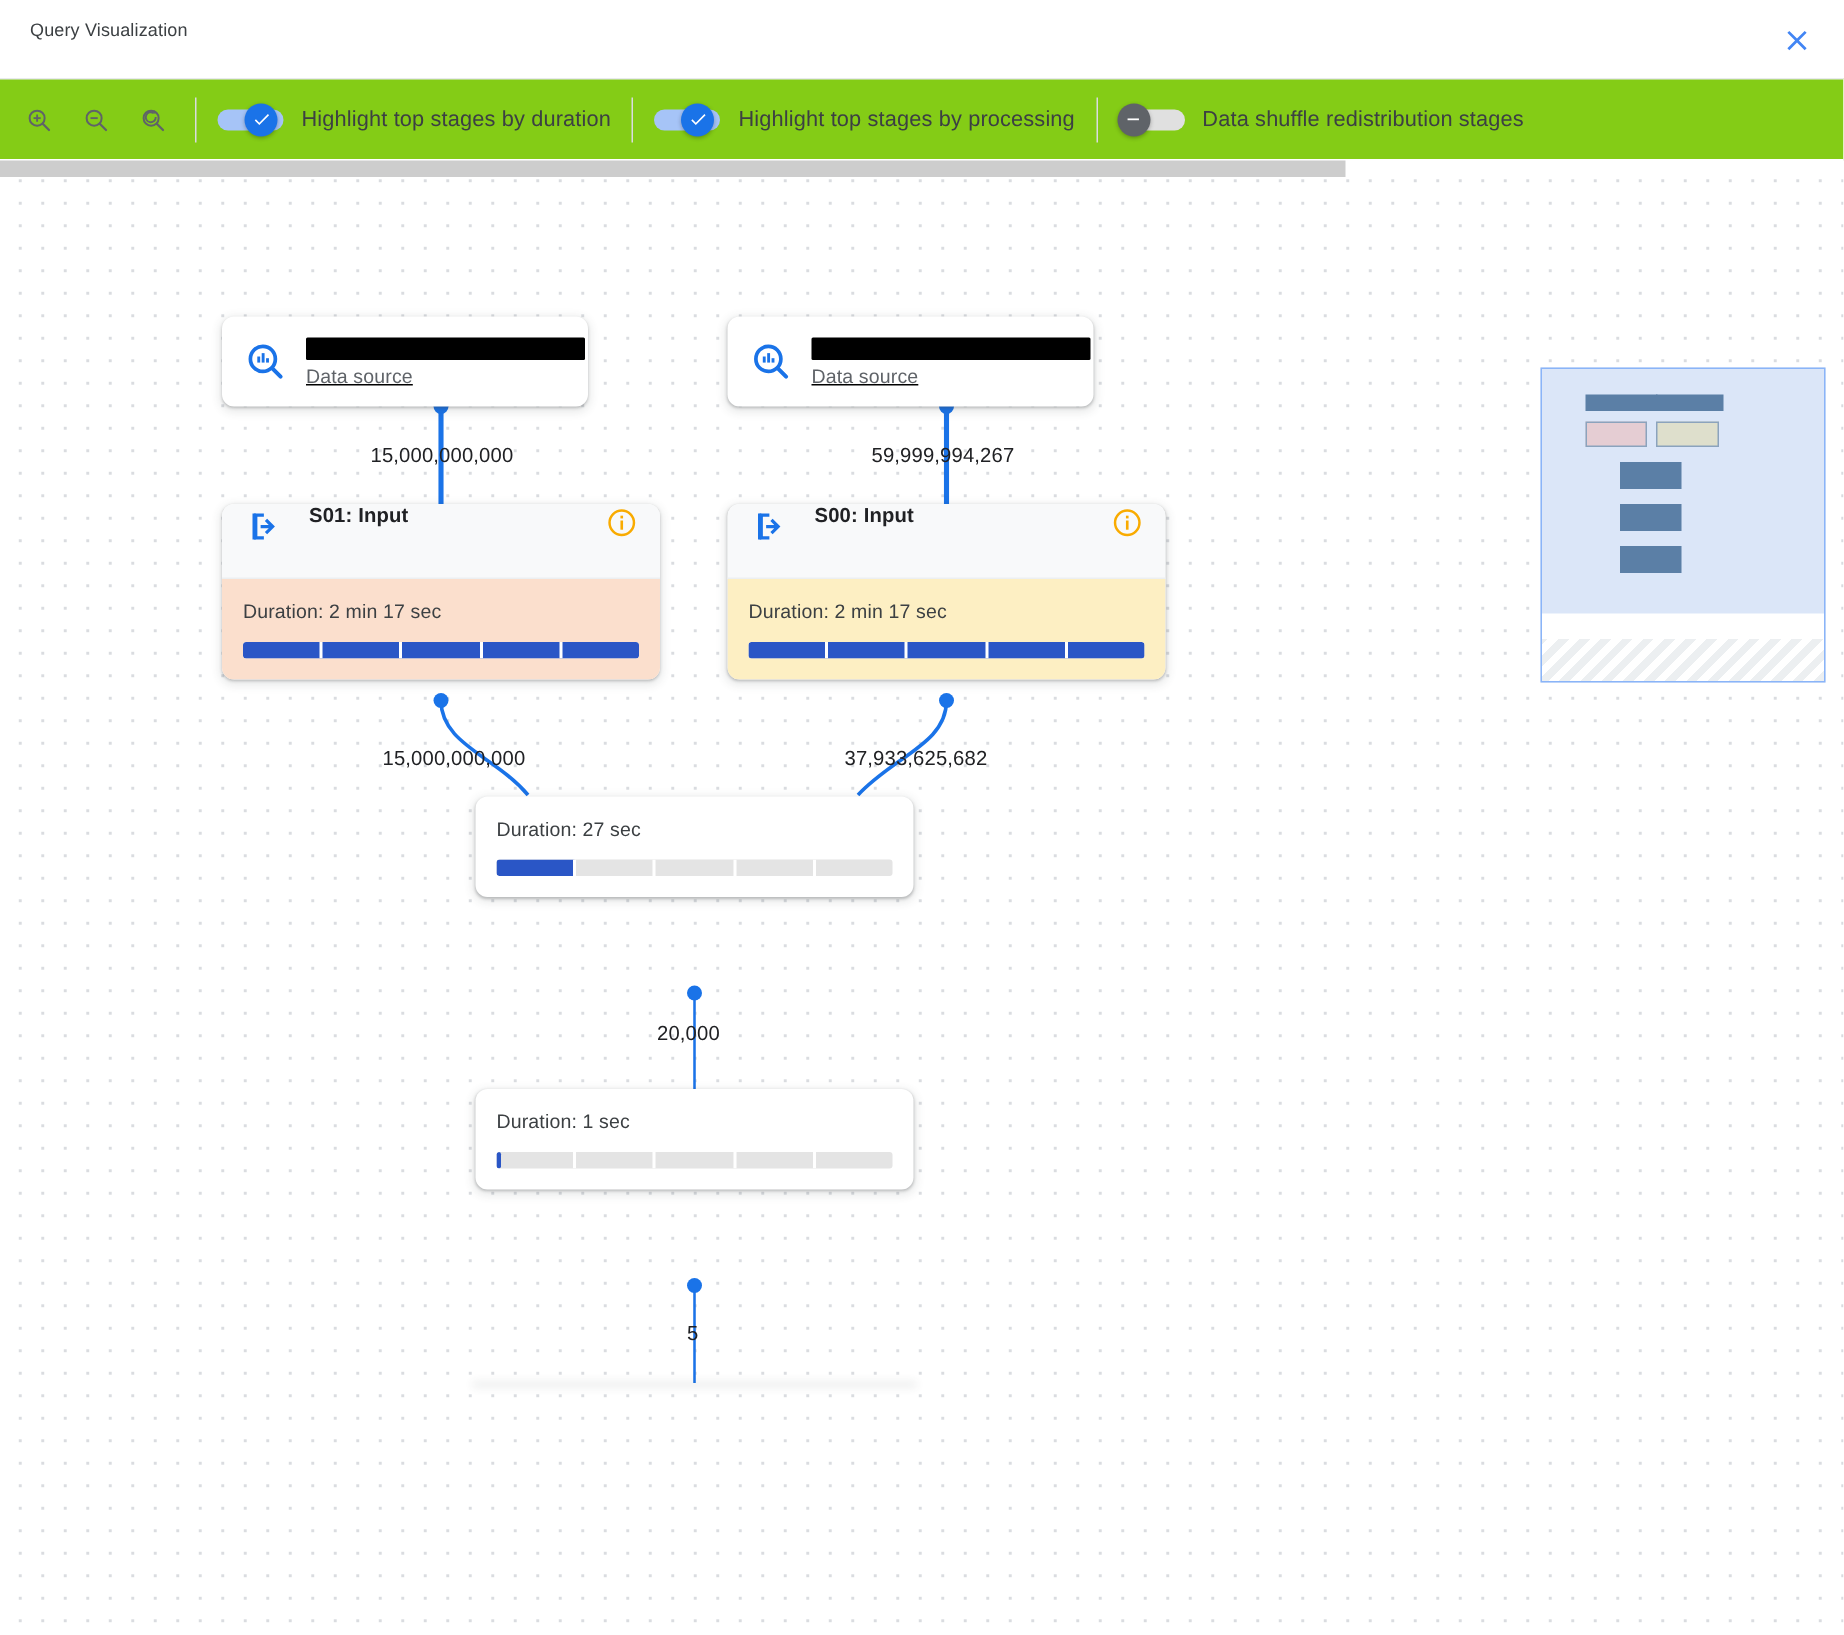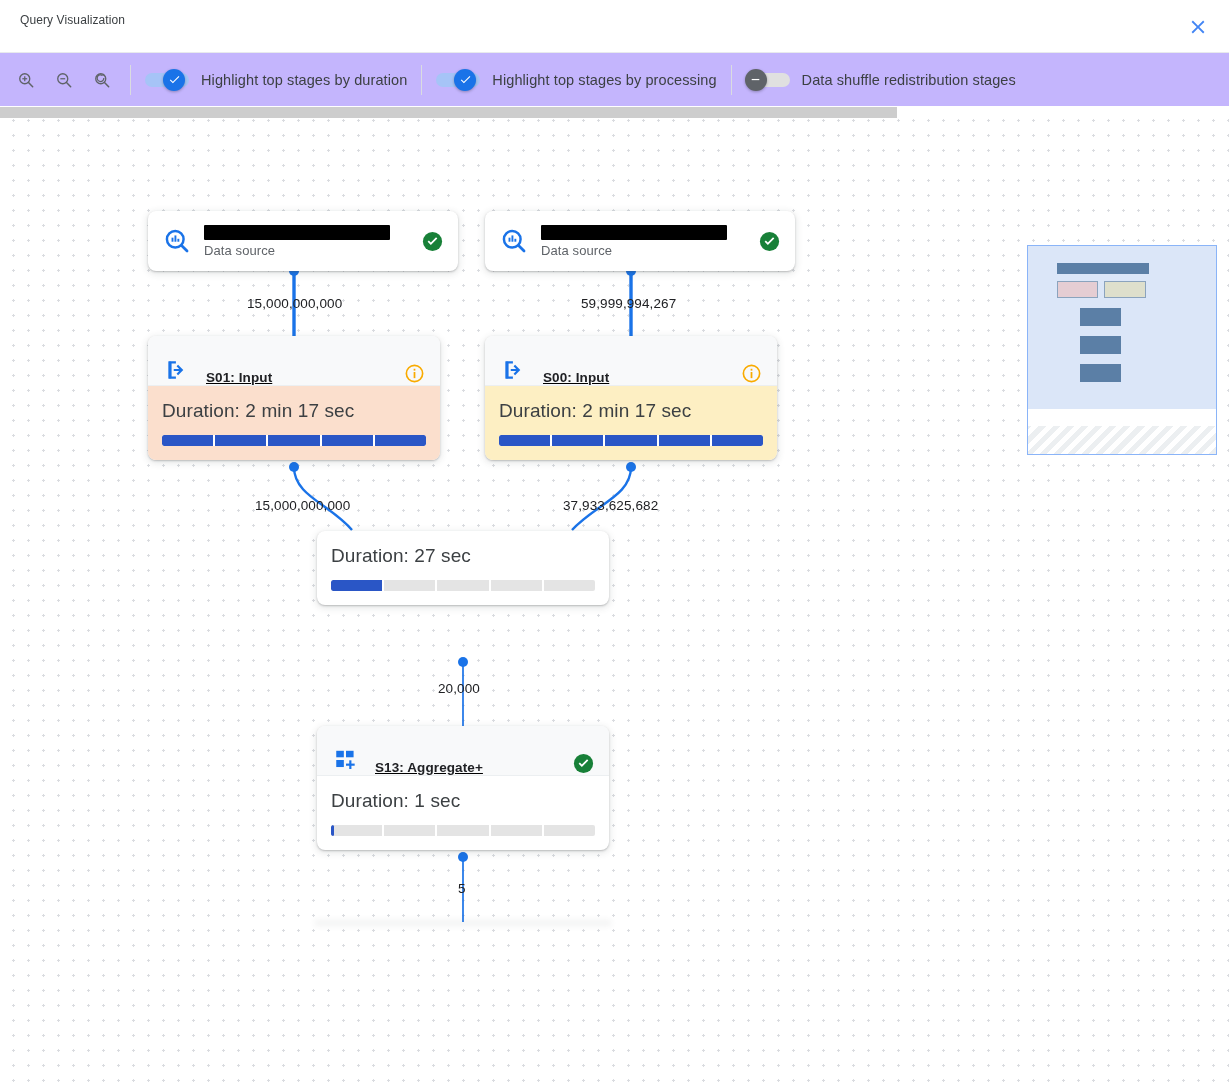--- a/index.html
+++ b/index.html
@@ -21,21 +21,21 @@
     font-size:12px;color:#3c4043;font-weight:400;letter-spacing:.1px;
   }
   .close-btn{
     position:absolute;right:14px;top:10px;width:34px;height:34px;
     display:flex;align-items:center;justify-content:center;cursor:pointer;
   }
 
   
   .toolbar{
     position:absolute;left:0;top:52px;width:1229px;height:53px;
-    background:#c4b5fd;border-top:1px solid #e8eaed;border-bottom:1px solid #e0e0e0;
+    background:#84cc16;border-top:1px solid #e8eaed;border-bottom:1px solid #e0e0e0;
     display:flex;align-items:center;
   }
   .zoom-group{display:flex;align-items:center;padding-left:12px;gap:10px;}
   .zoom-btn{
     width:28px;height:28px;display:flex;align-items:center;justify-content:center;
     cursor:pointer;border-radius:50%;
   }
   .tb-sep{width:1px;height:30px;background:#dadce0;margin:0 14px;}
   .toggle-item{display:flex;align-items:center;gap:12px;}
   .toggle-label{font-size:14.5px;color:#3c4043;white-space:nowrap;letter-spacing:.1px;}
@@ -81,33 +81,33 @@
   .node-head{
     display:flex;align-items:center;height:100%;padding:0 14px;box-sizing:border-box;
   }
   .node-ico{width:30px;height:30px;flex:none;display:flex;align-items:center;justify-content:center;}
   .node-title{
     flex:1;font-size:13.5px;color:#202124;font-weight:700;margin-left:14px;letter-spacing:.1px;
   }
   .node-status{width:24px;height:24px;flex:none;display:flex;align-items:center;justify-content:center;}
 
   
-  .ds-node{width:310px;height:60px;}
+  .ds-node{width:244px;height:60px;text-decoration:underline;}
   .ds-text{flex:1;margin-left:12px;display:flex;flex-direction:column;justify-content:center;}
   .ds-redact{height:15px;background:#000;border-radius:1px;}
   .ds-sub{font-size:13px;color:#5f6368;margin-top:3px;letter-spacing:.1px;}
 
   
   .st-node{width:292px;}
   .st-head{
-    height:50px;display:flex;align-items:flex-end;padding:0 14px;box-sizing:border-box;
-    background:#f8f9fa;border-bottom:1px solid #eceff1;text-decoration:underline;
+    height:50px;display:flex;align-items:flex-start;padding:0 14px;box-sizing:border-box;
+    background:#f8f9fa;border-bottom:1px solid #eceff1;
   }
   .st-body{padding:14px 14px 14px 14px;}
-  .st-dur{font-size:19px;color:#3c4043;margin-bottom:13px;letter-spacing:.1px;}
+  .st-dur{font-size:13px;color:#3c4043;margin-bottom:13px;letter-spacing:.1px;}
   .bar{
     position:relative;height:11px;border-radius:2px;background:#e4e4e4;overflow:hidden;
   }
   .bar .fill{position:absolute;left:0;top:0;height:11px;background:#2a56c6;border-radius:2px;}
   .bar .ticks{position:absolute;left:0;top:0;width:100%;height:11px;display:flex;}
   .bar .ticks i{flex:1;border-right:2px solid #fff;}
   .bar .ticks i:last-child{border-right:none;}
 
   
   .elabel{
@@ -368,38 +368,20 @@
             <i></i>
             <i></i>
             <i></i>
             <i></i>
           </div>
       </div>
     </div>
   </div>
 
   <div class="node st-node" style="left:317px;top:620px;">
-    <div class="st-head">
-      <div class="node-ico">
-        <svg width="26" height="26" viewBox="0 0 24 24">
-          <rect x="3" y="3.5" width="7" height="6" fill="#1a73e8"></rect>
-          <rect x="12" y="3.5" width="7" height="6" fill="#1a73e8"></rect>
-          <rect x="3" y="12" width="7" height="6.5" fill="#1a73e8"></rect>
-          <rect x="15" y="12.3" width="2" height="8" fill="#1a73e8"></rect>
-          <rect x="12" y="15.3" width="8" height="2" fill="#1a73e8"></rect>
-        </svg>
-      </div>
-      <div class="node-title">S13: Aggregate+</div>
-      <div class="node-status">
-        <svg width="23" height="23" viewBox="0 0 24 24">
-          <circle cx="12" cy="12" r="10" fill="#188038"></circle>
-          <path d="M10.3 15.6 6.9 12.2l1.3-1.3 2.1 2.1 5.4-5.4 1.3 1.3z" fill="#fff"></path>
-        </svg>
-      </div>
-    </div>
     <div class="st-body">
       <div class="st-dur">Duration: 1 sec</div>
       <div class="bar">
         <div class="fill" style="width:1.1%;"></div>
         <div class="ticks">
             <i></i>
             <i></i>
             <i></i>
             <i></i>
             <i></i>

